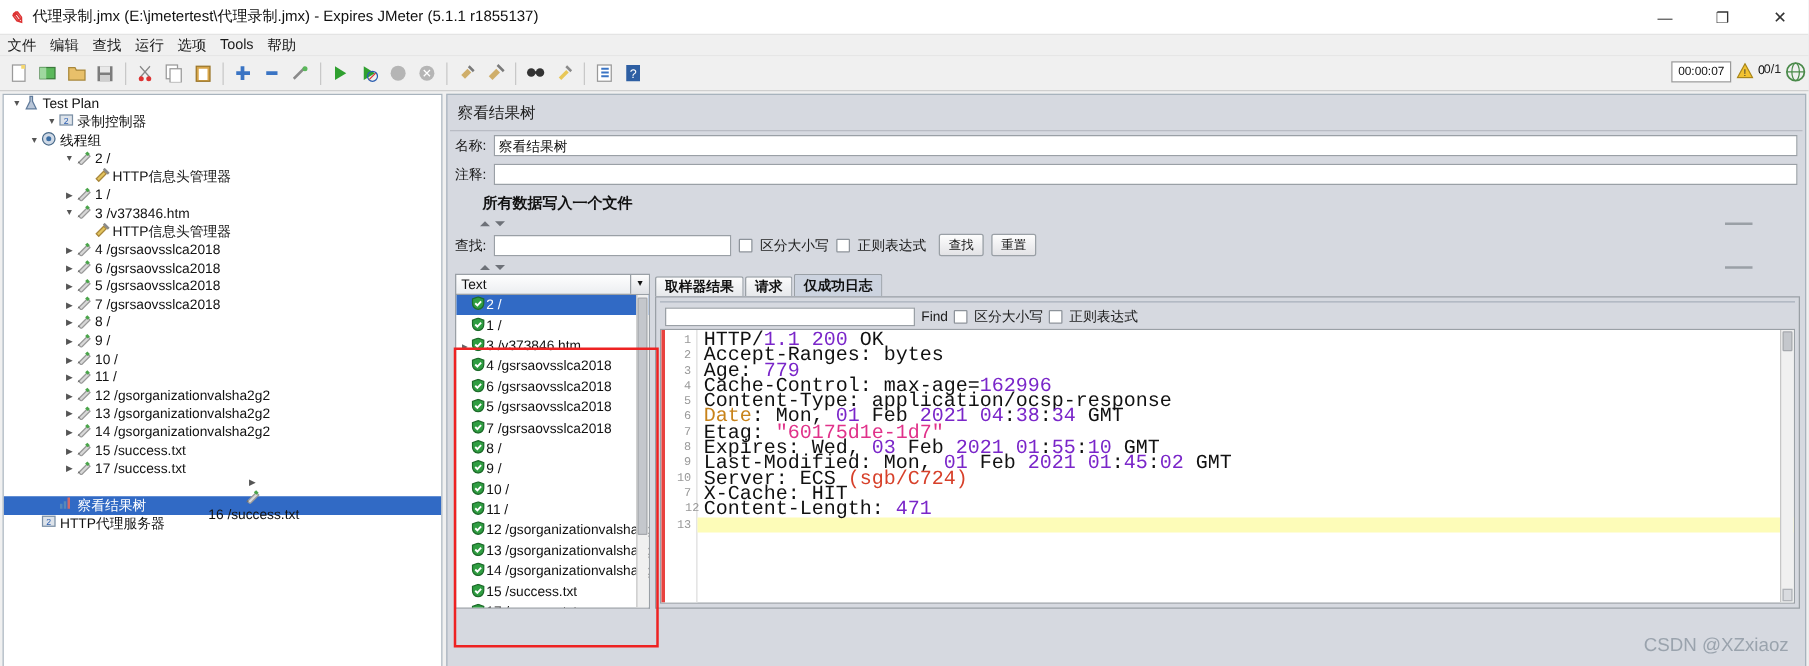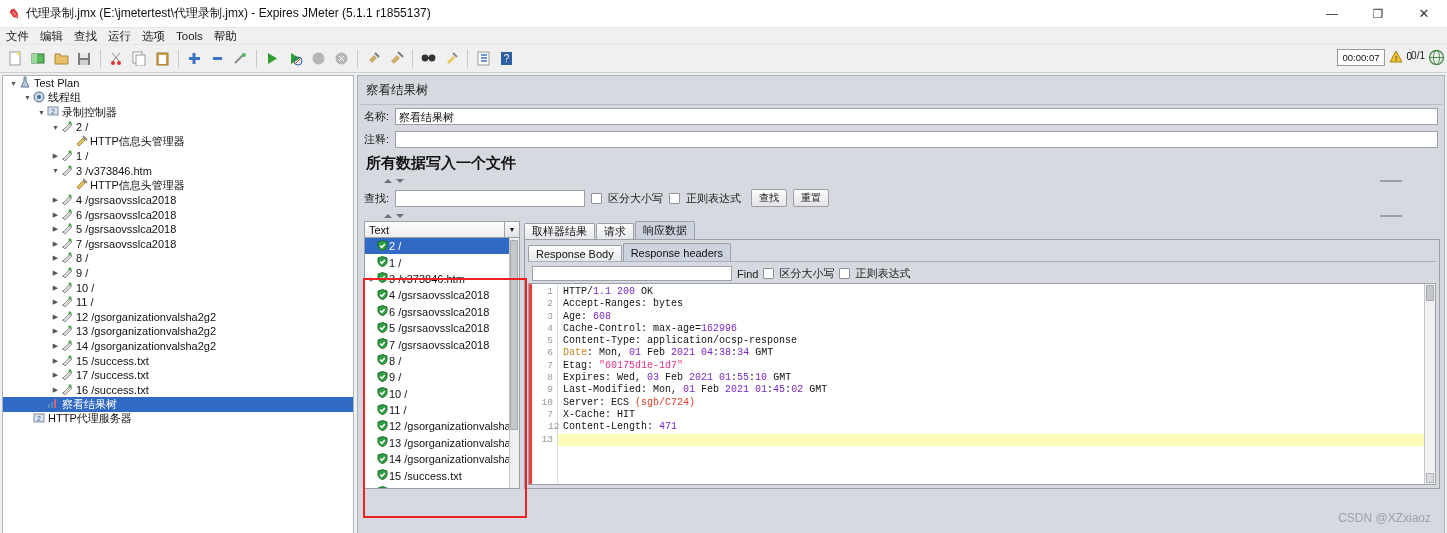--- a/index.html
+++ b/index.html
@@ -61,21 +61,21 @@
   .tnode.sel .arrow { color:#fff; }
   .ticon { width:14px; text-align:center; font-size:10px; flex:0 0 14px; }
   .tlabel { padding-left:2px; }
   
   .right-pane { flex:1; margin:2px 2px 2px 3px; background:#d6d9e0; border:1px solid #a8b3bd; position:relative; overflow:hidden;}
   .panel-title { font-size:12.5px; color:#222; padding:6px 0 5px 8px; }
   .sep-line { height:1px; background:#b9bcc4; margin:0 2px; }
   .row { display:flex; align-items:center; padding:3px 6px; gap:6px; }
   .lbl { font-size:11px; color:#1a1a1a; white-space:nowrap; }
   .txtin { flex:1; height:17px; background:#fff; border:1px solid #9aa0a6; font-size:11px; padding:1px 3px; color:#111;}
-  .group-title { font-size:15px; font-weight:bold; color:#111; padding:3px 0 2px 8px; }
+  .group-title { font-size:12px; font-weight:bold; color:#111; padding:3px 0 2px 8px;margin-left:20px; }
   .groupbox { border:1px solid #b6bac2; margin:0 4px 2px 6px; background:#d6d9e0; }
   .btn {
     height:18px; background:linear-gradient(#fdfdfd,#e3e3e6);
     border:1px solid #9aa0a6; border-radius:2px; font-size:10px; color:#111;
     padding:0 7px; display:flex; align-items:center; justify-content:center; white-space:nowrap;
   }
   .cb { width:11px; height:11px; border:1px solid #8d939a; background:#fff; border-radius:1px; flex:0 0 11px;}
   .split-handle { height:9px; background:#d6d9e0; position:relative; margin:1px 2px;}
   .split-handle:before {
     content:""; position:absolute; left:24px; top:3px; width:0;height:0;
@@ -98,51 +98,51 @@
     background:linear-gradient(#fdfdfd,#dfe1e5); border-left:1px solid #9aa0a6;
     display:flex; align-items:center; justify-content:center; font-size:7px;
   }
   .res-list { flex:1; background:#fff; border:1px solid #9aa0a6; border-top:none; overflow:hidden; position:relative;}
   .ritem { height:16.4px; display:flex; align-items:center; font-size:11px; color:#111; padding-left:3px; white-space:nowrap;}
   .ritem.sel { background:#316ac5; color:#fff; }
   .shield { width:13px; flex:0 0 13px; text-align:center; font-size:10px; color:#2a9a3e;}
   .vsb { position:absolute; right:0; top:0; width:10px; height:100%; background:#f0f0f0; border-left:1px solid #c6c6c6;}
   .vsb-thumb { position:absolute; right:1px; width:8px; background:#c4c7cc; border:1px solid #a5a8ad; border-radius:1px;}
   .res-right { flex:1; margin-left:4px; display:flex; flex-direction:column; }
-  .tabrow { display:flex; align-items:flex-end; height:18px; gap:1px; }
+  .tabrow { display:flex; align-items:flex-end; height:18px; gap:1px;font-weight:bold; }
   .tab {
     height:16px; padding:0 7px; font-size:11px; color:#111; display:flex; align-items:center;
     background:linear-gradient(#fcfcfc,#e6e8eb); border:1px solid #9aa0a6; border-bottom:none;
     border-radius:2px 2px 0 0;
   }
   .tab.active { background:#ccd3df; height:18px; }
   .findbar { display:flex; align-items:center; gap:5px; height:19px; background:#d6d9e0; padding:0 4px; }
   .find-in { width:200px; height:15px; background:#fff; border:1px solid #9aa0a6;}
   .code {
     flex:1; background:#fff; border:1px solid #9aa0a6; display:flex; overflow:hidden;
     font-family:"Liberation Mono", monospace; position:relative;
   }
   .redbar { width:3px; background:#e8433f; flex:0 0 3px;}
   .gutter { width:26px; flex:0 0 26px; background:#fff; border-right:1px solid #ddd;
             text-align:right; padding-right:4px; color:#999; font-size:9.5px; padding-top:2px;}
-  .codebody { flex:1; padding-top:2px; font-size:10px; }
+  .codebody { flex:1; padding-top:2px; font-size:16px; }
   .ln { height:12.3px; line-height:12.3px; white-space:pre; padding-left:5px;}
   .ln.hl { background:#fdfcb8; }
   .k-dark { color:#111; }
   .k-purple { color:#7a26c9; }
   .k-orange { color:#c8831a; }
   .k-pink { color:#e0328a; }
   .k-red { color:#d7402a; }
   .vsb2 { position:absolute; right:0; top:0; width:11px; height:100%; background:#f0f0f0; border-left:1px solid #c6c6c6;}
   
   .annot {
     position:absolute; border:2px solid #ee2222; pointer-events:none; z-index:40;
   }
   .watermark {
-    position:absolute; right:16px; bottom:8px; font-size:12px; color:#9aa3ad; z-index:30;
+    position:absolute; right:16px; bottom:8px; font-size:15px; color:#9aa3ad; z-index:30;
   }
 </style>
 </head>
 <body>
 
 <div class="titlebar">
   <div class="tb-icon">✎</div>
   <div class="tb-title">代理录制.jmx (E:\jmetertest\代理录制.jmx) - Expires JMeter (5.1.1 r1855137)</div>
   <div class="win-btns">
     <div class="win-btn">—</div>
@@ -307,36 +307,36 @@
 <div class="main">
 
   <div class="tree-pane" id="tree">
       <div class="tnode" style="padding-left: 6px;">
         <span class="arrow">▼</span>
         <span class="ticon"><svg width="12" height="12">
             <path d="M5 1h2v4l3 6H2l3-6z" fill="#b9c6d8" stroke="#5f7a9a"></path>
           </svg></span>
         <span class="tlabel">Test Plan</span>
       </div>
+      <div class="tnode" style="padding-left: 34px;">
+        <span class="arrow">▼</span>
+        <span class="ticon"><svg width="12" height="12">
+            <rect x="1" y="2" width="10" height="8" fill="#dde3ea" stroke="#7a8fa5"></rect>
+            <text x="4" y="9" font-size="7" fill="#2a5db0">2</text>
+          </svg></span>
+        <span class="tlabel">录制控制器</span>
+      </div>
       <div class="tnode" style="padding-left: 20px;">
         <span class="arrow">▼</span>
         <span class="ticon"><svg width="12" height="12">
             <circle cx="6" cy="6" r="5" fill="#cfd9e6" stroke="#4a6b8a"></circle>
             <circle cx="6" cy="6" r="2" fill="#3a6ea5"></circle>
           </svg></span>
         <span class="tlabel">线程组</span>
       </div>
-      <div class="tnode" style="padding-left: 34px;">
-        <span class="arrow">▼</span>
-        <span class="ticon"><svg width="12" height="12">
-            <rect x="1" y="2" width="10" height="8" fill="#dde3ea" stroke="#7a8fa5"></rect>
-            <text x="4" y="9" font-size="7" fill="#2a5db0">2</text>
-          </svg></span>
-        <span class="tlabel">录制控制器</span>
-      </div>
       <div class="tnode" style="padding-left: 48px;">
         <span class="arrow">▼</span>
         <span class="ticon"><svg width="13" height="12">
             <path d="M2 10l7-7 2 2-7 7z" fill="#d8d8d8" stroke="#999"></path>
             <path d="M1 11l2-1 -1-1z" fill="#666"></path>
             <path d="M8 2l2 2" stroke="#4aa54a" stroke-width="2.5"></path>
           </svg></span>
         <span class="tlabel">2 /</span>
       </div>
       <div class="tnode" style="padding-left: 62px;">
@@ -483,21 +483,21 @@
       </div>
       <div class="tnode" style="padding-left: 48px;">
         <span class="arrow">▶</span>
         <span class="ticon"><svg width="13" height="12">
             <path d="M2 10l7-7 2 2-7 7z" fill="#d8d8d8" stroke="#999"></path>
             <path d="M1 11l2-1 -1-1z" fill="#666"></path>
             <path d="M8 2l2 2" stroke="#4aa54a" stroke-width="2.5"></path>
           </svg></span>
         <span class="tlabel">17 /success.txt</span>
       </div>
-      <div class="tnode" style="padding-left: 48px;">
+      <div class="tnode" style="padding-left: 48px; flex-direction: column;">
         <span class="arrow">▶</span>
         <span class="ticon"><svg width="13" height="12">
             <path d="M2 10l7-7 2 2-7 7z" fill="#d8d8d8" stroke="#999"></path>
             <path d="M1 11l2-1 -1-1z" fill="#666"></path>
             <path d="M8 2l2 2" stroke="#4aa54a" stroke-width="2.5"></path>
           </svg></span>
         <span class="tlabel">16 /success.txt</span>
       </div>
       <div class="tnode sel" style="padding-left: 34px;">
         <span class="arrow"></span>
@@ -692,27 +692,23 @@
           <div class="vsb">
             <div class="vsb-thumb" style="top:2px;height:190px"></div>
           </div>
         </div>
       </div>
 
       <div class="res-right">
         <div class="tabrow" id="maintabs">
             <div class="tab">取样器结果</div>
             <div class="tab">请求</div>
-            <div class="tab active">响应数据</div>
+            <div class="tab active">仅成功日志</div>
           </div>
         <div style="flex:1; border:1px solid #9aa0a6; border-top:1px solid #9aa0a6; background:#d6d9e0; display:flex; flex-direction:column; padding:3px 3px 3px 3px;">
-          <div class="tabrow" id="subtabs">
-              <div class="tab">Response Body</div>
-              <div class="tab active">Response headers</div>
-            </div>
           <div style="height:1px;background:#a8b0bb;margin-bottom:2px"></div>
           <div class="findbar">
             <div class="find-in"></div>
             <div class="lbl">Find</div>
             <div class="cb"></div>
             <div class="lbl">区分大小写</div>
             <div class="cb"></div>
             <div class="lbl">正则表达式</div>
           </div>
           <div class="code">
@@ -728,21 +724,21 @@
                 <div class="ln" style="padding-left: 0px;">8</div>
                 <div class="ln" style="padding-left: 0px;">9</div>
                 <div class="ln" style="padding-left: 0px;">10</div>
                 <div class="ln" style="padding-left: 0px;">7</div>
                 <div class="ln" style="padding-left: 16px;">12</div>
                 <div class="ln" style="padding-left: 0px;">13</div>
               </div>
             <div class="codebody" id="codebody">
                 <div class="ln"><span class="k-dark">HTTP/</span><span class="k-purple">1.1 200</span><span class="k-dark"> OK</span></div>
                 <div class="ln"><span class="k-dark">Accept-Ranges: bytes</span></div>
-                <div class="ln"><span class="k-dark">Age: </span><span class="k-purple">608</span></div>
+                <div class="ln"><span class="k-dark">Age: </span><span class="k-purple">779</span></div>
                 <div class="ln"><span class="k-dark">Cache-Control: max-age=</span><span class="k-purple">162996</span></div>
                 <div class="ln"><span class="k-dark">Content-Type: application/ocsp-response</span></div>
                 <div class="ln"><span class="k-orange">Date</span><span class="k-dark">: Mon, </span><span class="k-purple">01</span><span class="k-dark"> Feb </span><span class="k-purple">2021 04</span><span class="k-dark">:</span><span class="k-purple">38</span><span class="k-dark">:</span><span class="k-purple">34</span><span class="k-dark"> GMT</span></div>
                 <div class="ln"><span class="k-dark">Etag: </span><span class="k-pink">"60175d1e-1d7"</span></div>
                 <div class="ln"><span class="k-dark">Expires: Wed, </span><span class="k-purple">03</span><span class="k-dark"> Feb </span><span class="k-purple">2021 01</span><span class="k-dark">:</span><span class="k-purple">55</span><span class="k-dark">:</span><span class="k-purple">10</span><span class="k-dark"> GMT</span></div>
                 <div class="ln"><span class="k-dark">Last-Modified: Mon, </span><span class="k-purple">01</span><span class="k-dark"> Feb </span><span class="k-purple">2021 01</span><span class="k-dark">:</span><span class="k-purple">45</span><span class="k-dark">:</span><span class="k-purple">02</span><span class="k-dark"> GMT</span></div>
                 <div class="ln"><span class="k-dark">Server: ECS </span><span class="k-red">(sgb/C724)</span></div>
                 <div class="ln"><span class="k-dark">X-Cache: HIT</span></div>
                 <div class="ln"><span class="k-dark">Content-Length: </span><span class="k-purple">471</span></div>
                 <div class="ln hl">&nbsp;</div>

